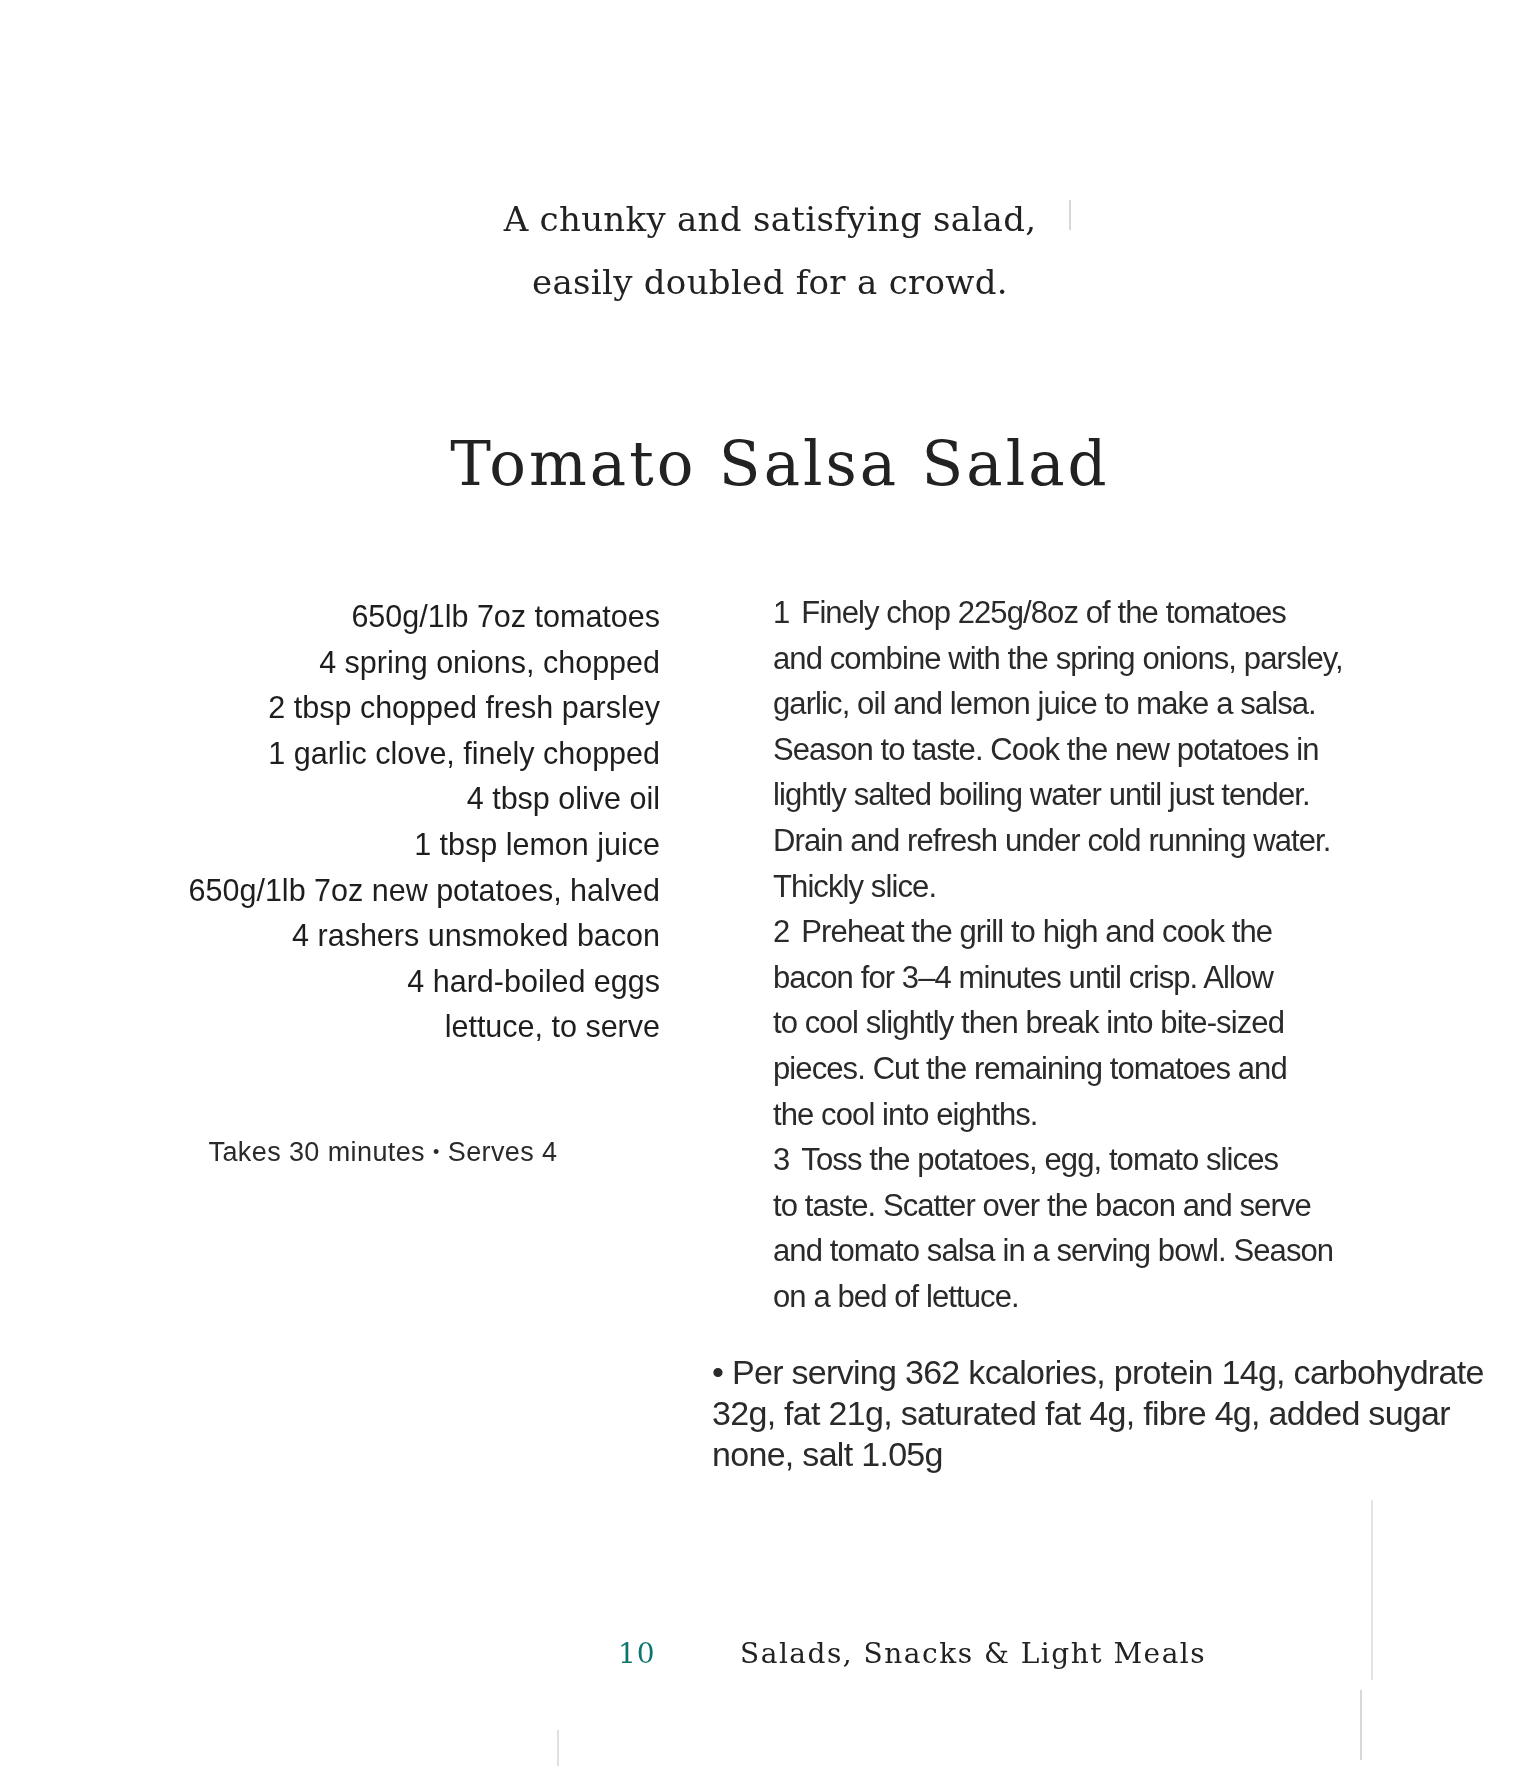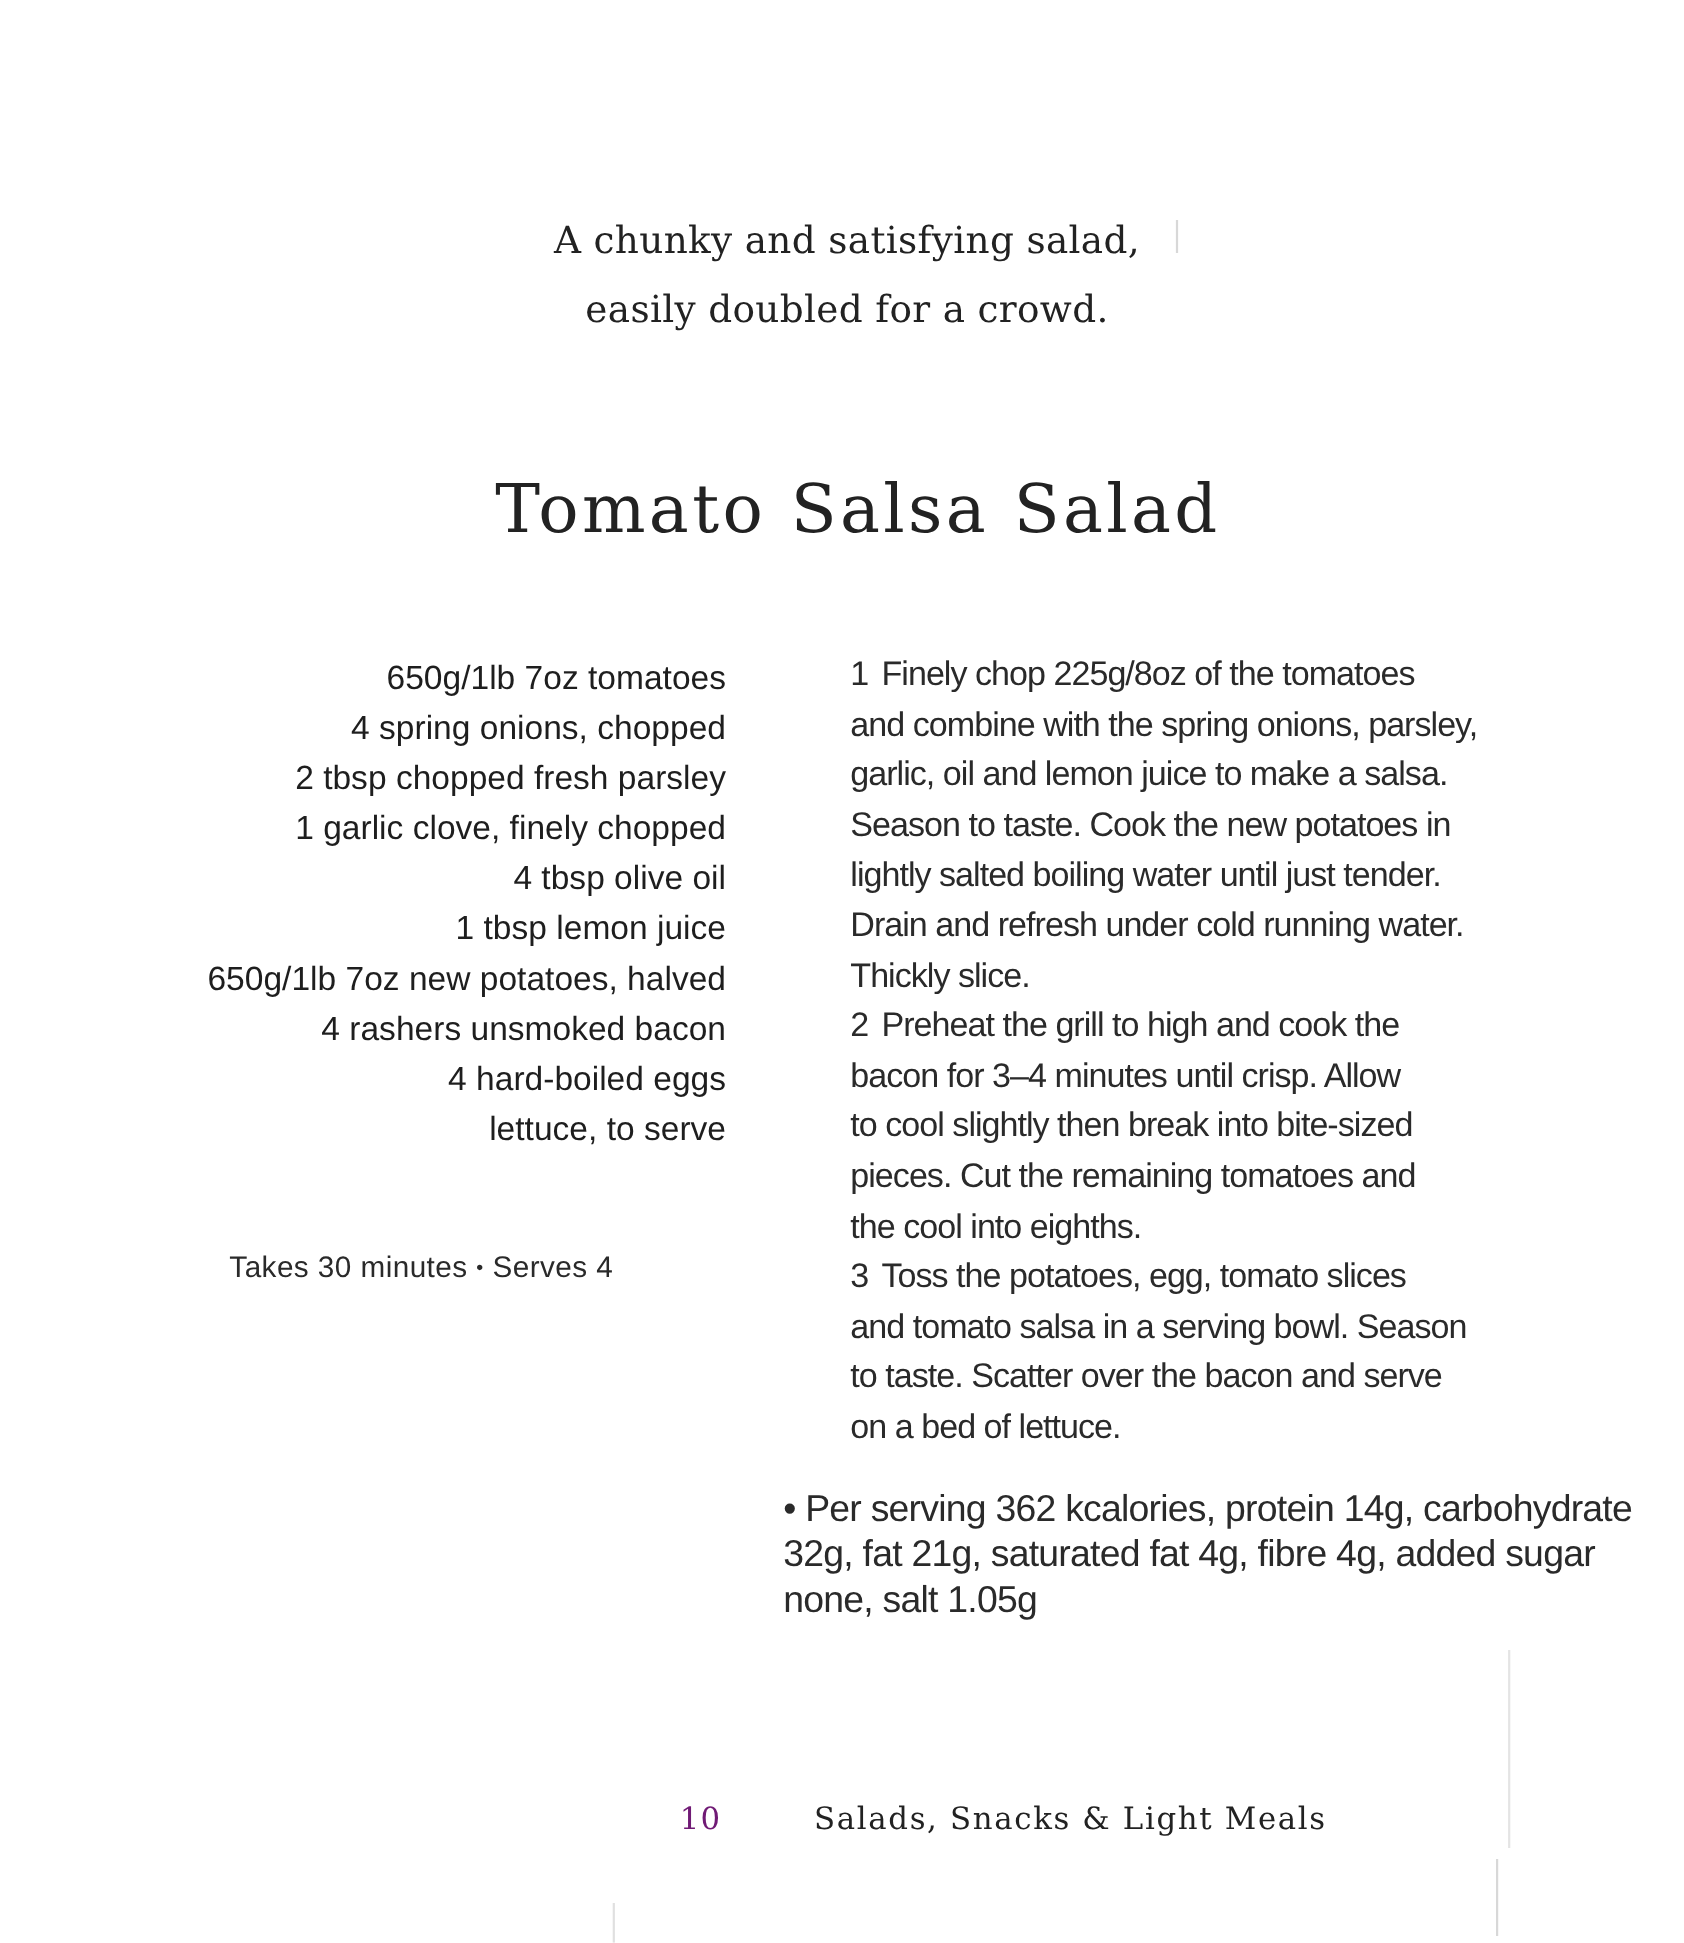--- a/index.html
+++ b/index.html
@@ -43,21 +43,21 @@
   .method .num { margin-right: 12px; }
 
   .nutrition {
     position: absolute; left: 712px; top: 1352px; width: 720px;
     font-size: 34px; line-height: 41px; color: #2a2a2a; letter-spacing: -0.7px;
   }
   .nutrition .line { white-space: nowrap; }
 
   .footer-page {
     position: absolute; left: 618px; top: 1634px;
-    font-size: 28px; line-height: 40px; color: #701a75; letter-spacing: 1px;
+    font-size: 28px; line-height: 40px; color: #0f766e; letter-spacing: 1px;
   }
   .footer-section {
     position: absolute; left: 740px; top: 1634px;
     font-size: 28px; line-height: 40px; color: #222; letter-spacing: 1.5px; white-space: nowrap;
   }
 
   .scan-mark {
     position: absolute; background: #d8d8d8;
   }
 </style>
@@ -100,22 +100,22 @@
   </div>
   <div>
     <div class="line"><span class="num">2</span><span>Preheat the grill to high and cook the</span></div>
     <div class="line">bacon for 3–4 minutes until crisp. Allow</div>
     <div class="line">to cool slightly then break into bite-sized</div>
     <div class="line">pieces. Cut the remaining tomatoes and</div>
     <div class="line">the cool into eighths.</div>
   </div>
   <div>
     <div class="line"><span class="num">3</span><span>Toss the potatoes, egg, tomato slices</span></div>
+    <div class="line">to taste. Scatter over the bacon and serve</div>
     <div class="line">and tomato salsa in a serving bowl. Season</div>
-    <div class="line">to taste. Scatter over the bacon and serve</div>
     <div class="line">on a bed of lettuce.</div>
   </div>
 </div>
 
 <div class="nutrition sans">
   <div class="line">• Per serving 362 kcalories, protein 14g, carbohydrate</div>
   <div class="line">32g, fat 21g, saturated fat 4g, fibre 4g, added sugar</div>
   <div class="line">none, salt 1.05g</div>
 </div>
 

